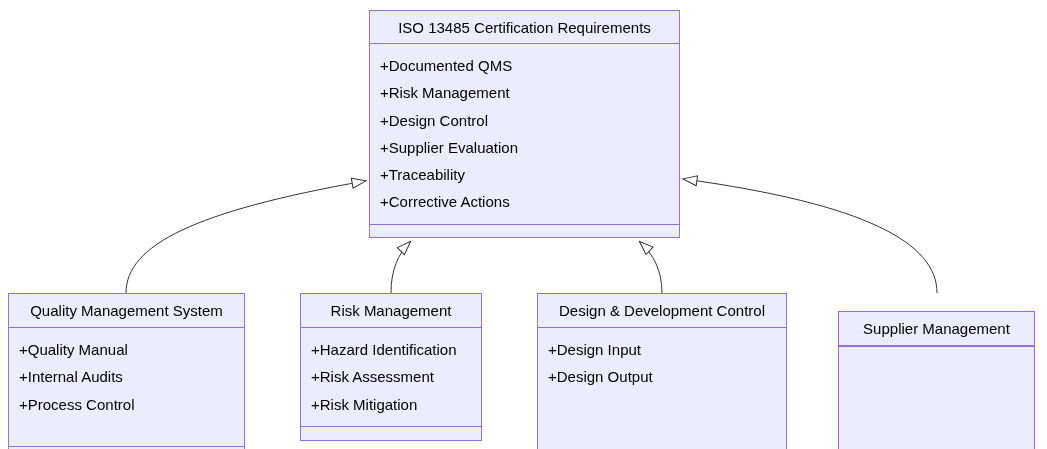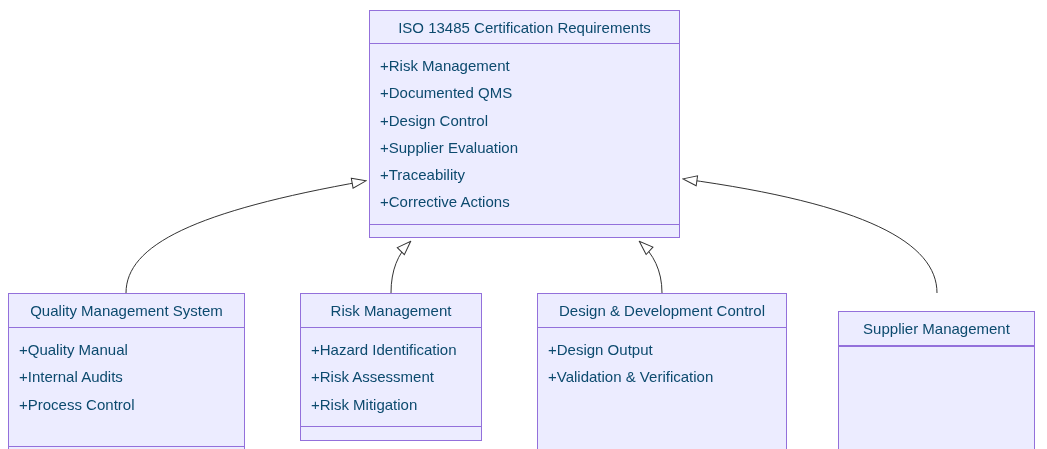--- a/index.html
+++ b/index.html
@@ -6,21 +6,21 @@
     margin: 0;
     padding: 0;
     background: #ffffff;
   }
   .canvas {
     position: relative;
     width: 1047px;
     height: 449px;
     background: #ffffff;
     font-family: "Liberation Sans", "DejaVu Sans", sans-serif;
-    color: #0c4a6e;
+    color: #000000;
     overflow: hidden;
   }
   .edge-layer {
     position: absolute;
     left: 0; top: 0;
     width: 1047px;
     height: 449px;
     pointer-events: none;
   }
   .class-box {
@@ -82,22 +82,22 @@
     </defs>
     <path d="M126,293 C126,245 195,211 365,181" fill="none" stroke="#333333" stroke-width="1" marker-end="url(#hollow-triangle)"></path>
     <path d="M391,293 C391,270 398,254 410,242" fill="none" stroke="#333333" stroke-width="1" marker-end="url(#hollow-triangle)"></path>
     <path d="M662,293 C662,270 653,254 640,242" fill="none" stroke="#333333" stroke-width="1" marker-end="url(#hollow-triangle)"></path>
     <path d="M937,293 C937,243 866,204 684,179" fill="none" stroke="#333333" stroke-width="1" marker-end="url(#hollow-triangle)"></path>
   </svg>
 
   <div class="class-box box-iso">
     <div class="class-title">ISO 13485 Certification Requirements</div>
     <div class="class-attrs">
+      <div class="class-attr">+Documented QMS</div>
       <div class="class-attr">+Risk Management</div>
-      <div class="class-attr">+Documented QMS</div>
       <div class="class-attr">+Design Control</div>
       <div class="class-attr">+Supplier Evaluation</div>
       <div class="class-attr">+Traceability</div>
       <div class="class-attr">+Corrective Actions</div>
     </div>
     <div class="class-methods"></div>
   </div>
 
   <div class="class-box box-qms">
     <div class="class-title">Quality Management System</div>
@@ -115,22 +115,22 @@
       <div class="class-attr">+Hazard Identification</div>
       <div class="class-attr">+Risk Assessment</div>
       <div class="class-attr">+Risk Mitigation</div>
     </div>
     <div class="class-methods"></div>
   </div>
 
   <div class="class-box box-design">
     <div class="class-title">Design &amp; Development Control</div>
     <div class="class-attrs">
+      <div class="class-attr">+Design Input</div>
       <div class="class-attr">+Design Output</div>
-      <div class="class-attr">+Validation &amp; Verification</div>
     </div>
     <div class="class-methods"></div>
   </div>
 
   <div class="class-box box-supplier">
     <div class="class-title">Supplier Management</div>
     <div class="class-methods"></div>
   </div>
 
 </div>

